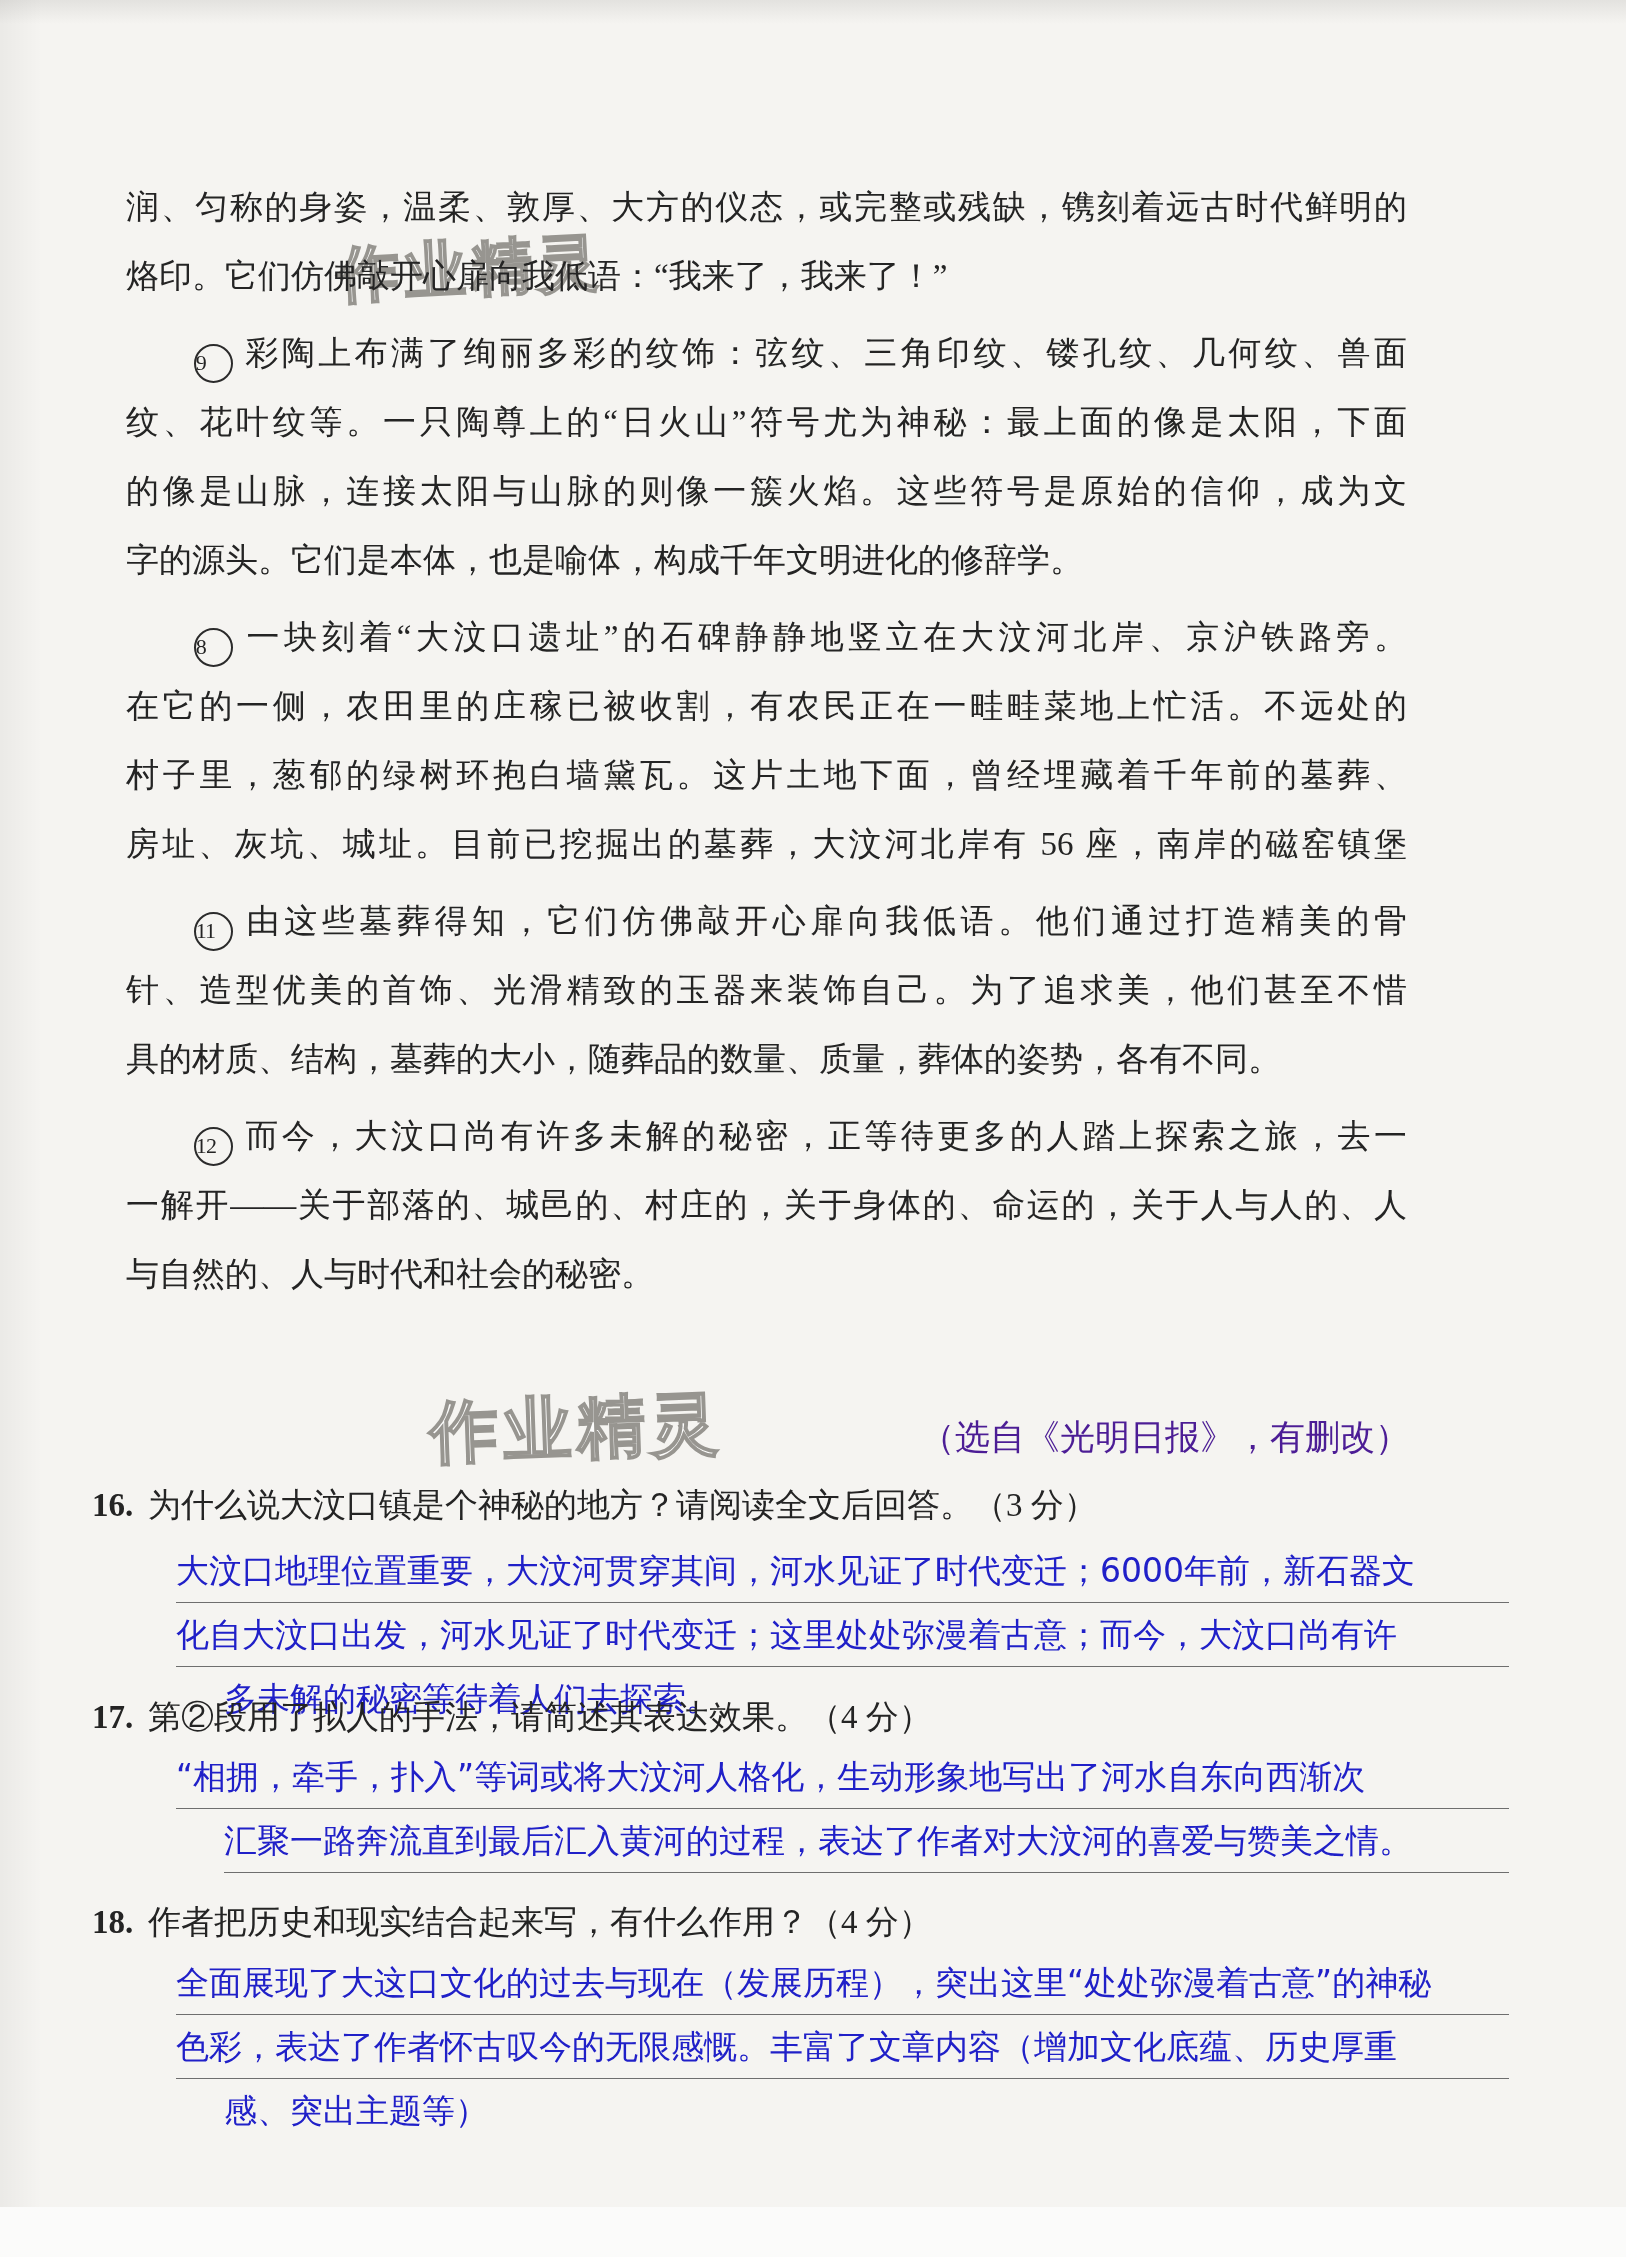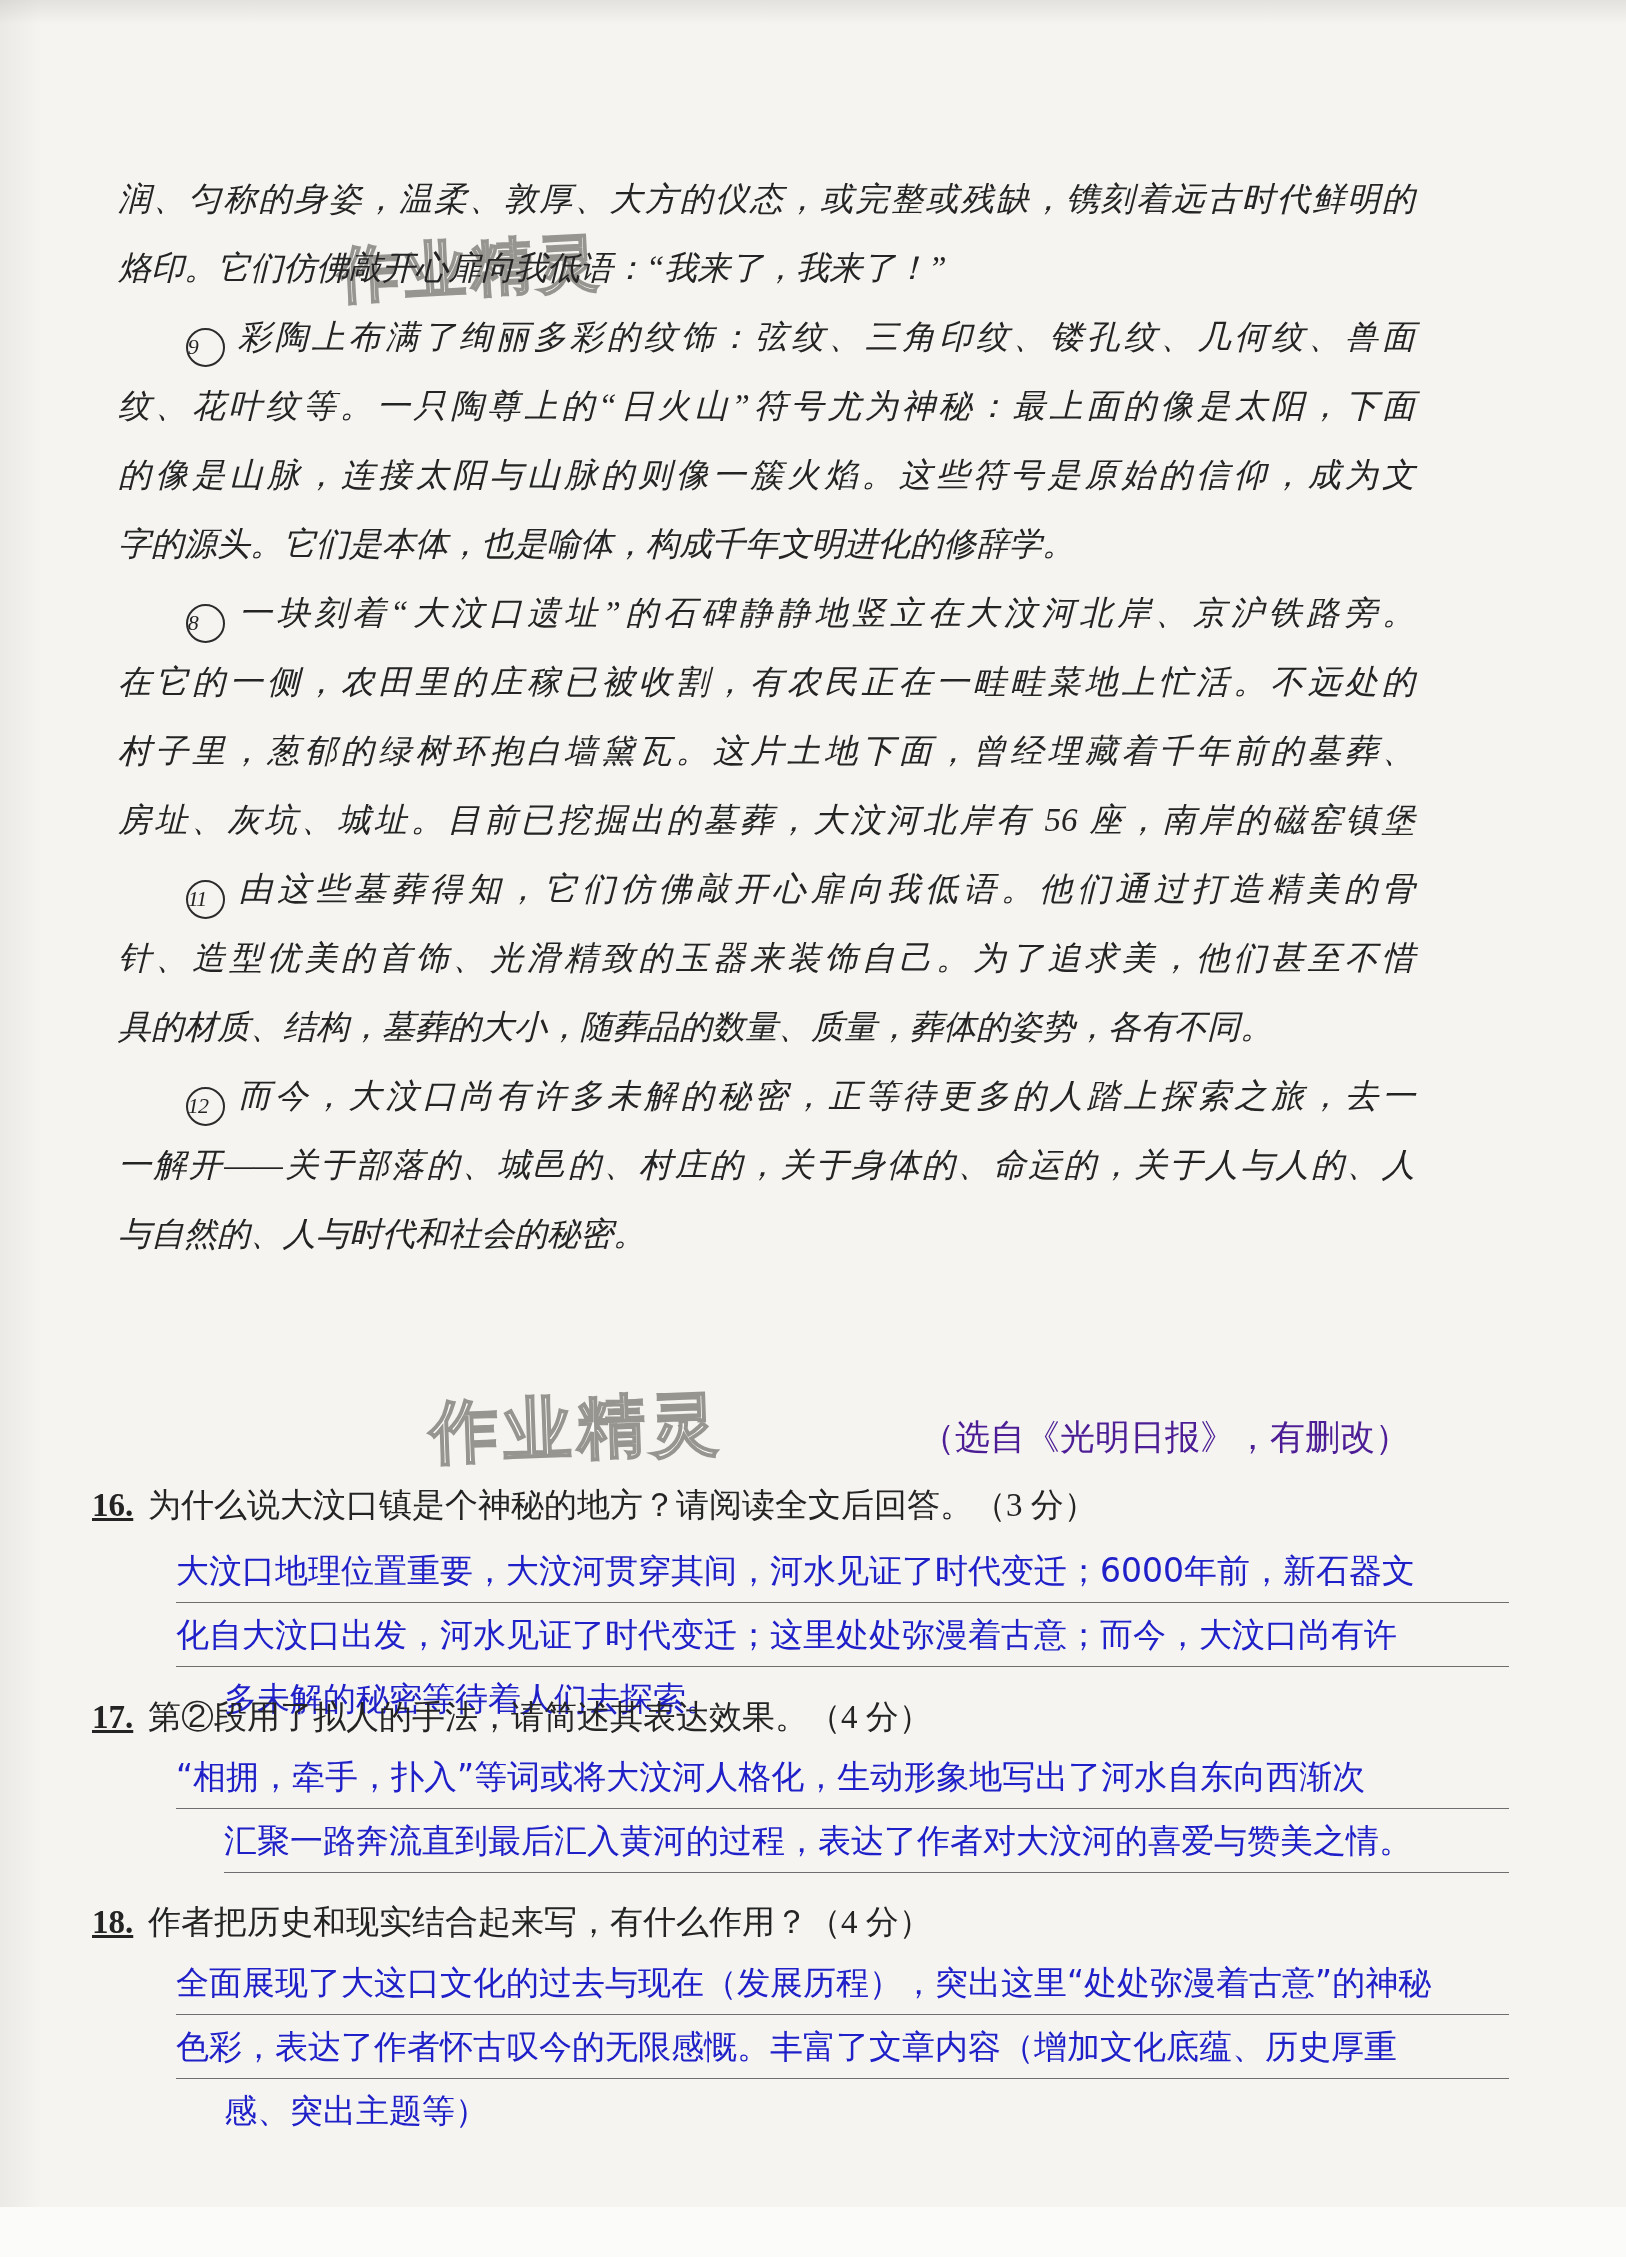--- a/index.html
+++ b/index.html
@@ -17,21 +17,21 @@
   .edge-left { position:absolute; top:0; bottom:0; left:0; width:42px;
     background:linear-gradient(90deg, rgba(0,0,0,0.045), rgba(0,0,0,0)); }
   .edge-bottom { position:absolute; left:0; right:0; bottom:0; height:50px;
     background:#fbfbfa; }
 
   
   .passage {
     position:absolute; left:118px; top:165px; width:1297px;
     font-size:33px; color:#242424;
   }
-  .para { margin:0;font-style:italic; }
+  .para { margin:8px; }
   .pline {
     height:69px; line-height:69px;
     text-align:justify; text-align-last:justify;
     text-justify:inter-character;
     overflow:visible;
   }
   .pline.short { text-align-last:left; }
   .ind { display:inline-block; width:66px; }
   .circled {
     display:inline-block; width:39px; height:39px; box-sizing:border-box;
@@ -60,21 +60,21 @@
 
   
   .question {
     position:absolute; left:92px; width:1433px;
     font-size:33px; line-height:61px; color:#242424;
     white-space:nowrap;
   }
   .q16 { top:1475px; }
   .q17 { top:1687px; }
   .q18 { top:1892px; }
-  .qnum { font-weight:bold; margin-right:14.7px;text-decoration:underline; }
+  .qnum { font-weight:bold; margin-right:14.7px; }
 
   
   .answer {
     position:absolute; left:176px; width:1333px;
     font-family:"DejaVu Sans","Liberation Sans",sans-serif;
     font-size:33px;
     color:#2020c8;
   }
   .a16 { top:1539px; }
   .a17 { top:1745px; }

